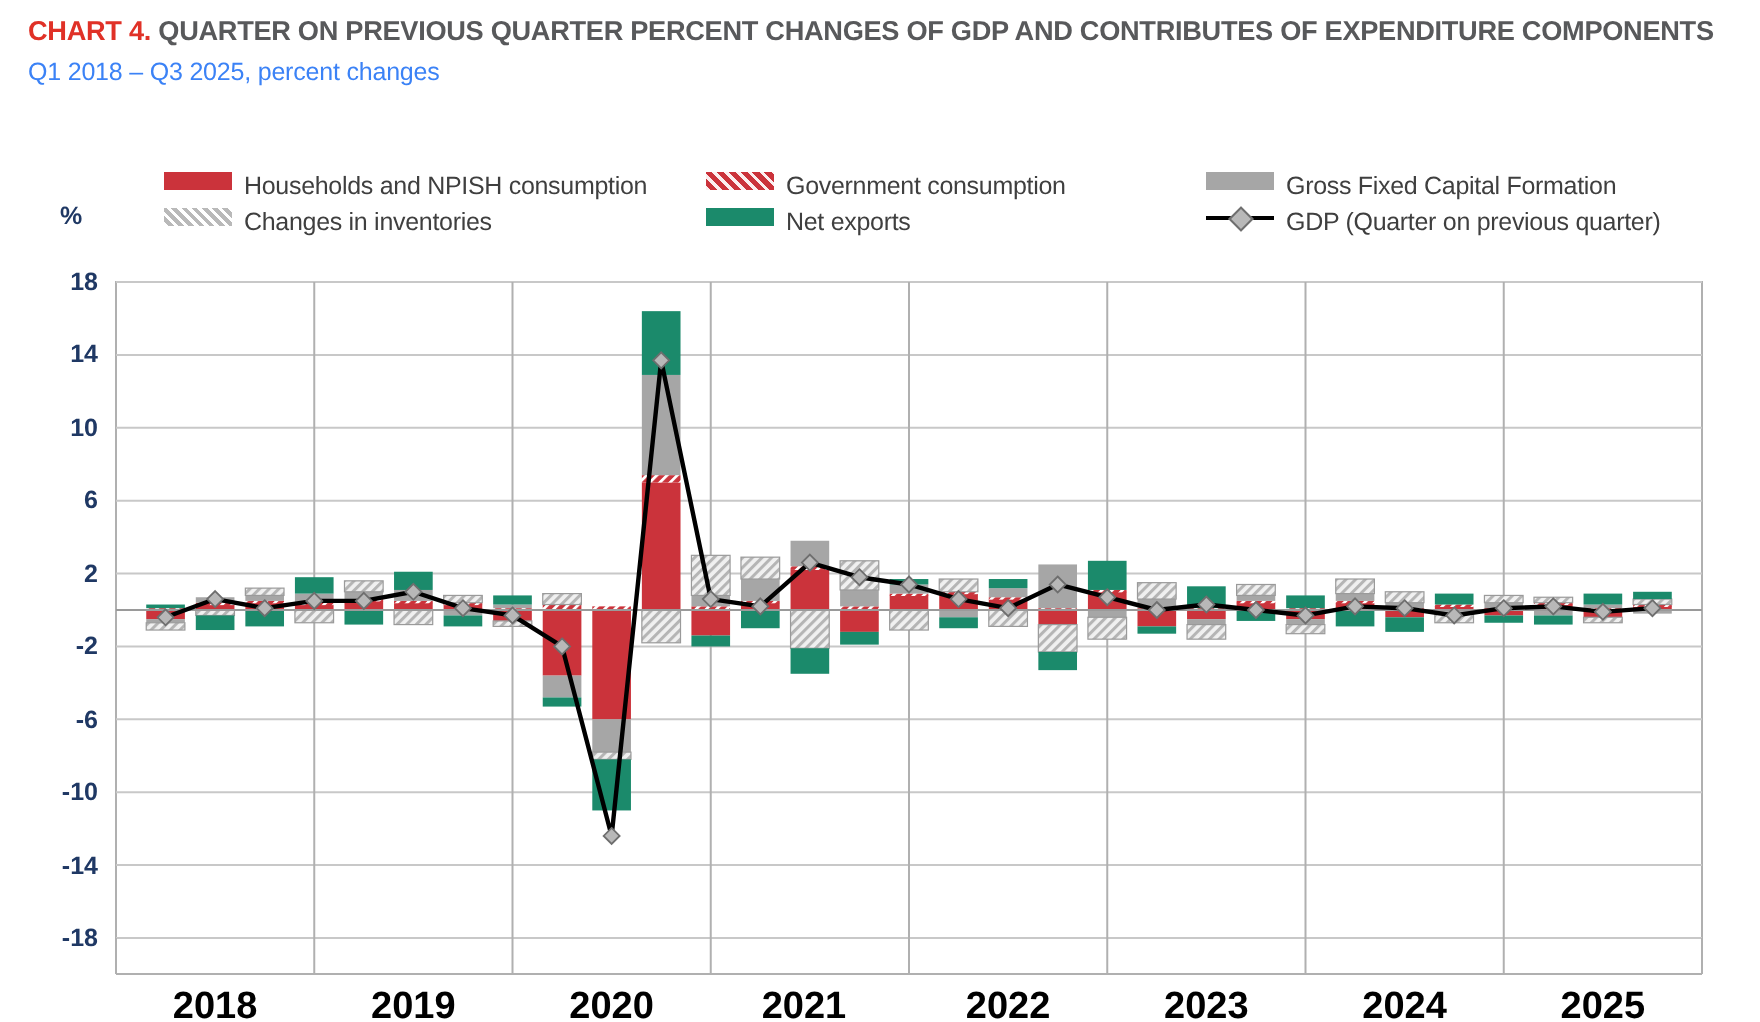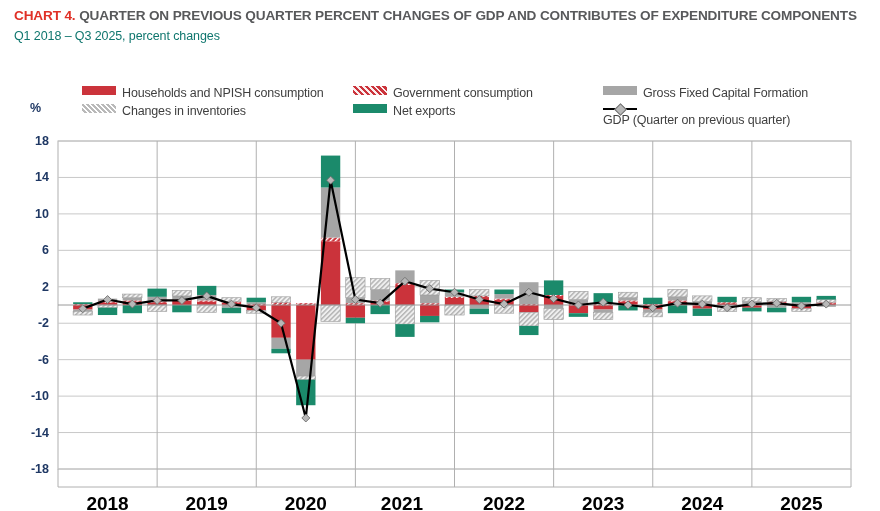--- a/index.html
+++ b/index.html
@@ -30,21 +30,21 @@
     line-height: 19px;
     letter-spacing: -0.15px;
     color: #58595b;
   }
   #chart-label {
     color: #e03127;
   }
   #subtitle {
     font-size: 12.5px;
     font-weight: normal;
-    color: #0f766e;
+    color: #3b82f6;
     line-height: 16px;
     margin-top: 3px;
     letter-spacing: -0.1px;
   }
 
   
   #legend {
     position: absolute;
     left: 58px;
     top: 86px;
@@ -169,21 +169,21 @@
       <span class="legend-text">Government consumption</span>
     </div>
     <div class="legend-item" style="left: 295px; top: 18px;">
       <span class="legend-swatch sw-nx"></span>
       <span class="legend-text">Net exports</span>
     </div>
     <div class="legend-item" style="left: 545px; top: 0px;">
       <span class="legend-swatch sw-gfcf"></span>
       <span class="legend-text">Gross Fixed Capital Formation</span>
     </div>
-    <div class="legend-item" style="left: 545px; top: 18px; flex-direction: column;">
+    <div class="legend-item" style="left: 545px; top: 18px;">
       <span class="legend-line"></span>
       <span class="legend-text">GDP (Quarter on previous quarter)</span>
     </div>
   </div>
 
 <div id="axis-unit">%</div>
 
 <div id="plot-wrap">
   <div id="ytick-layer">
       <div class="ytick" style="left: 5px; top: 141px;">18</div>

